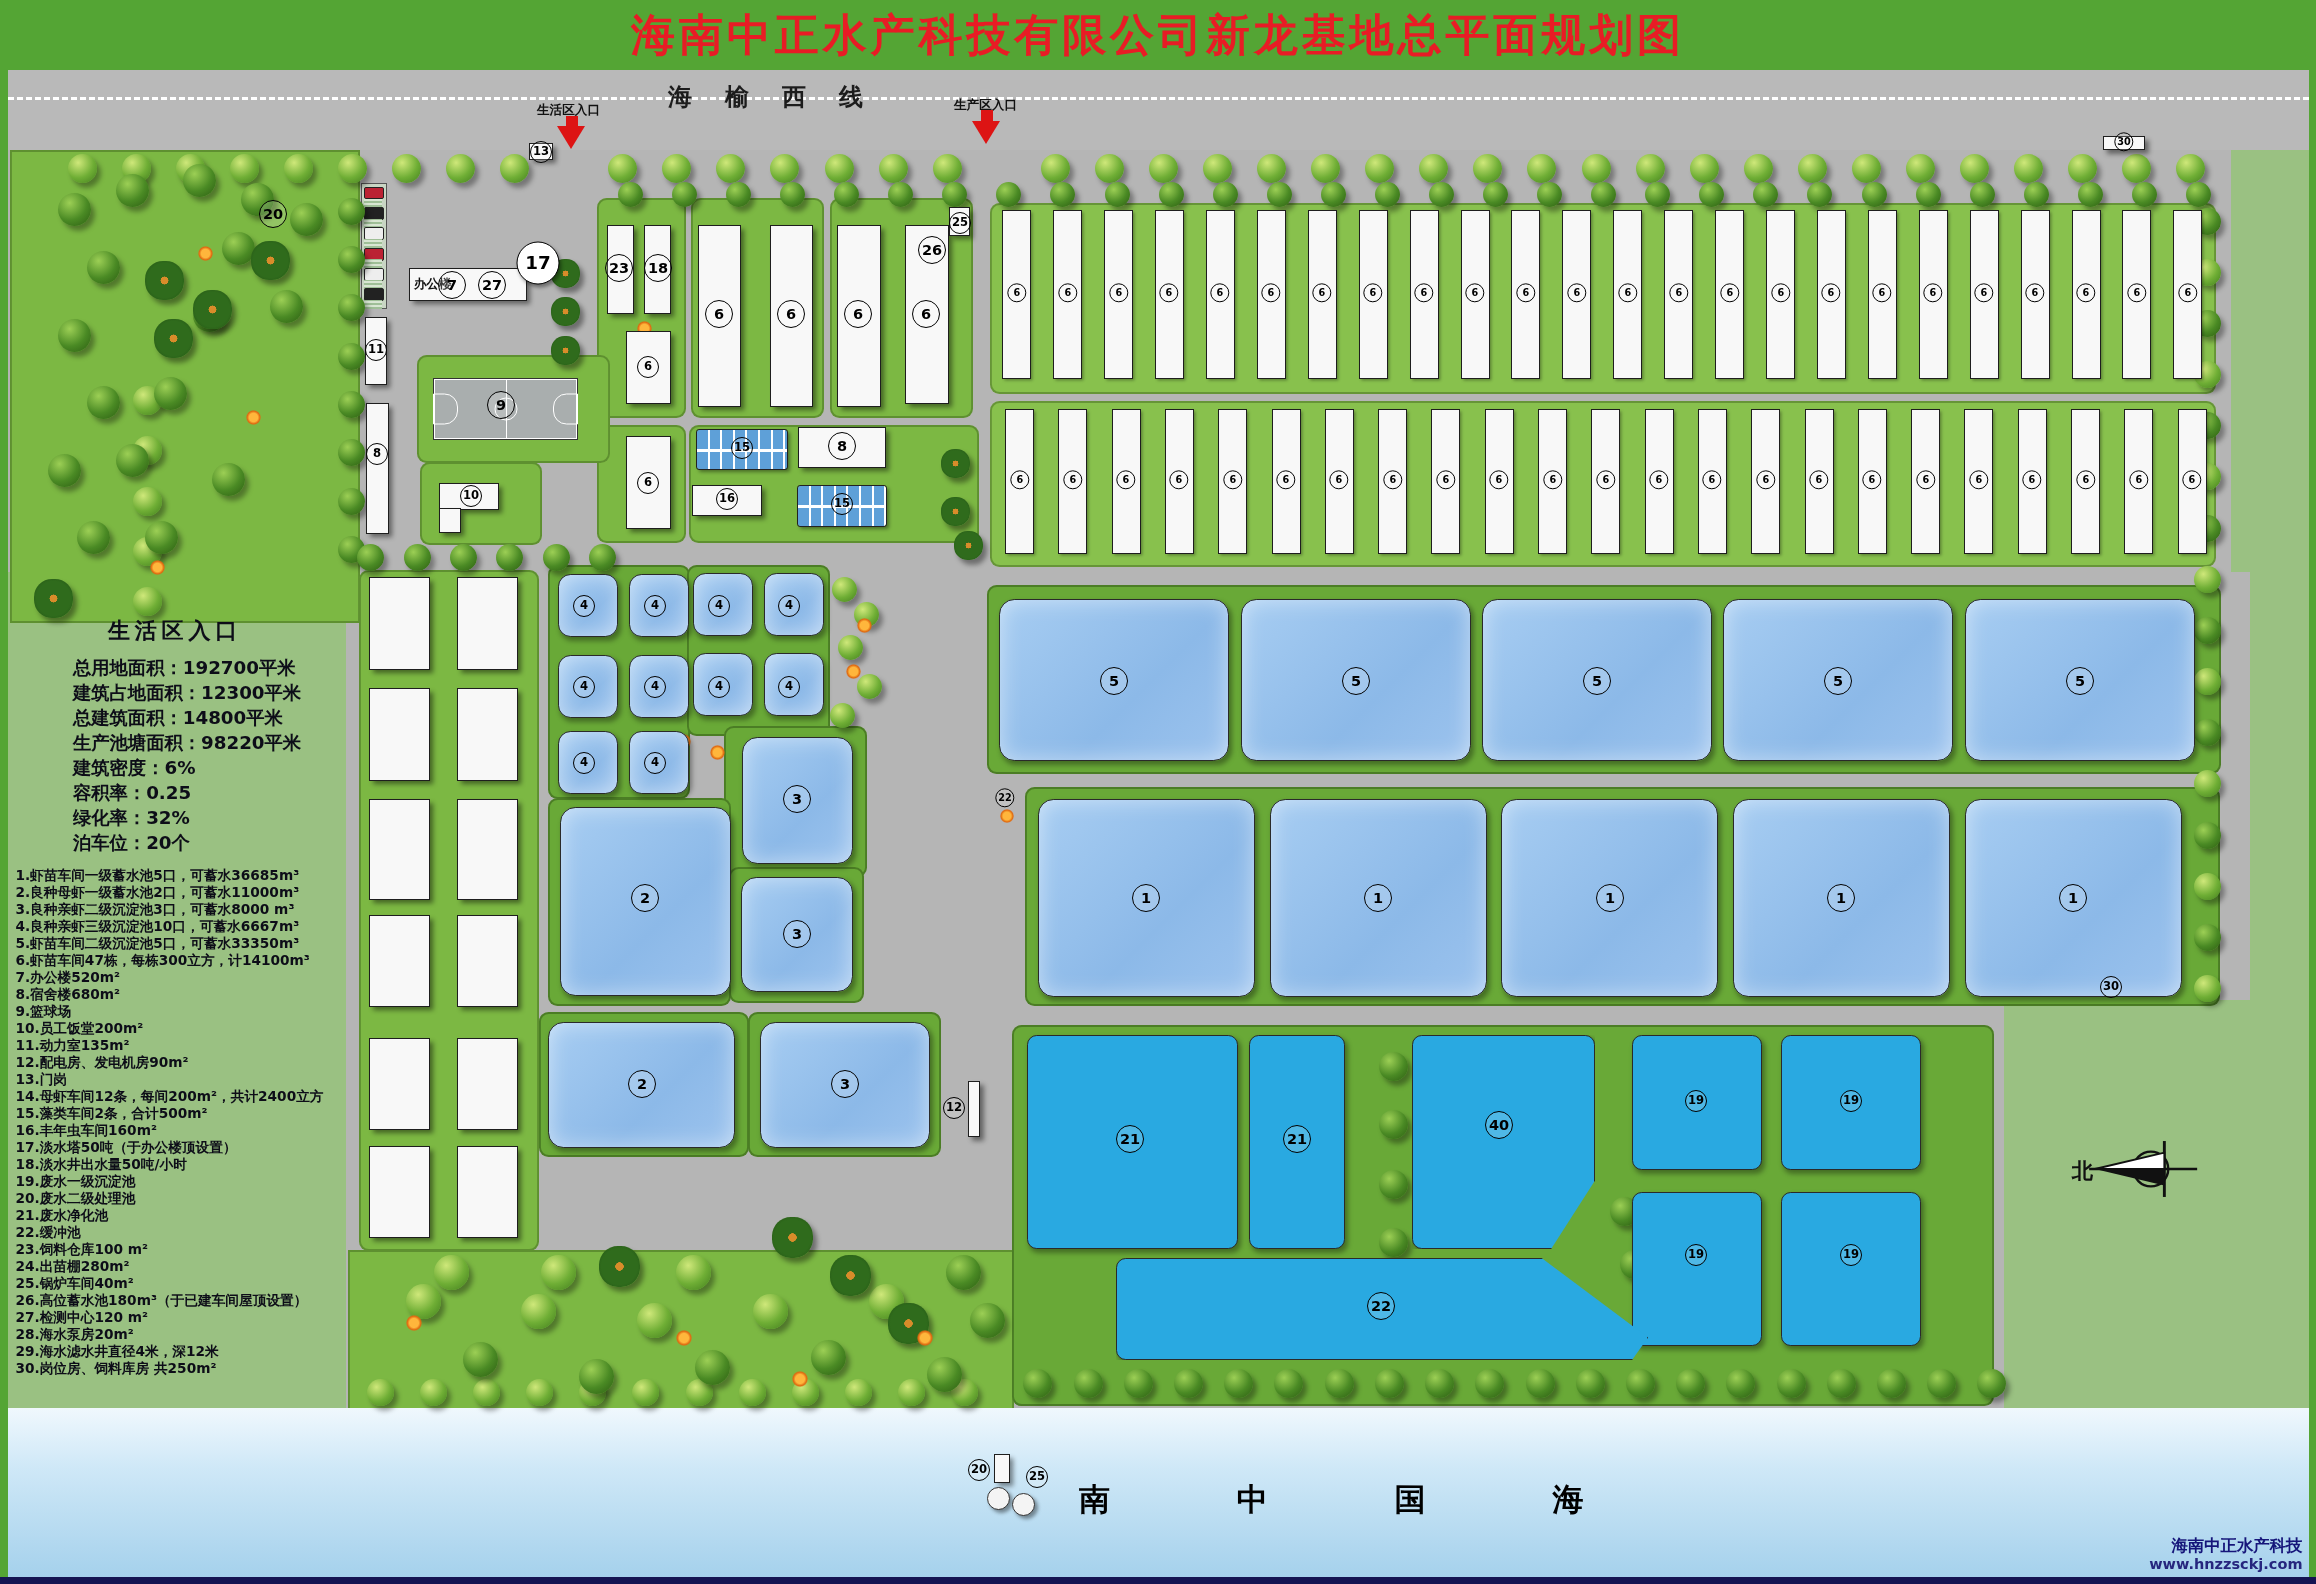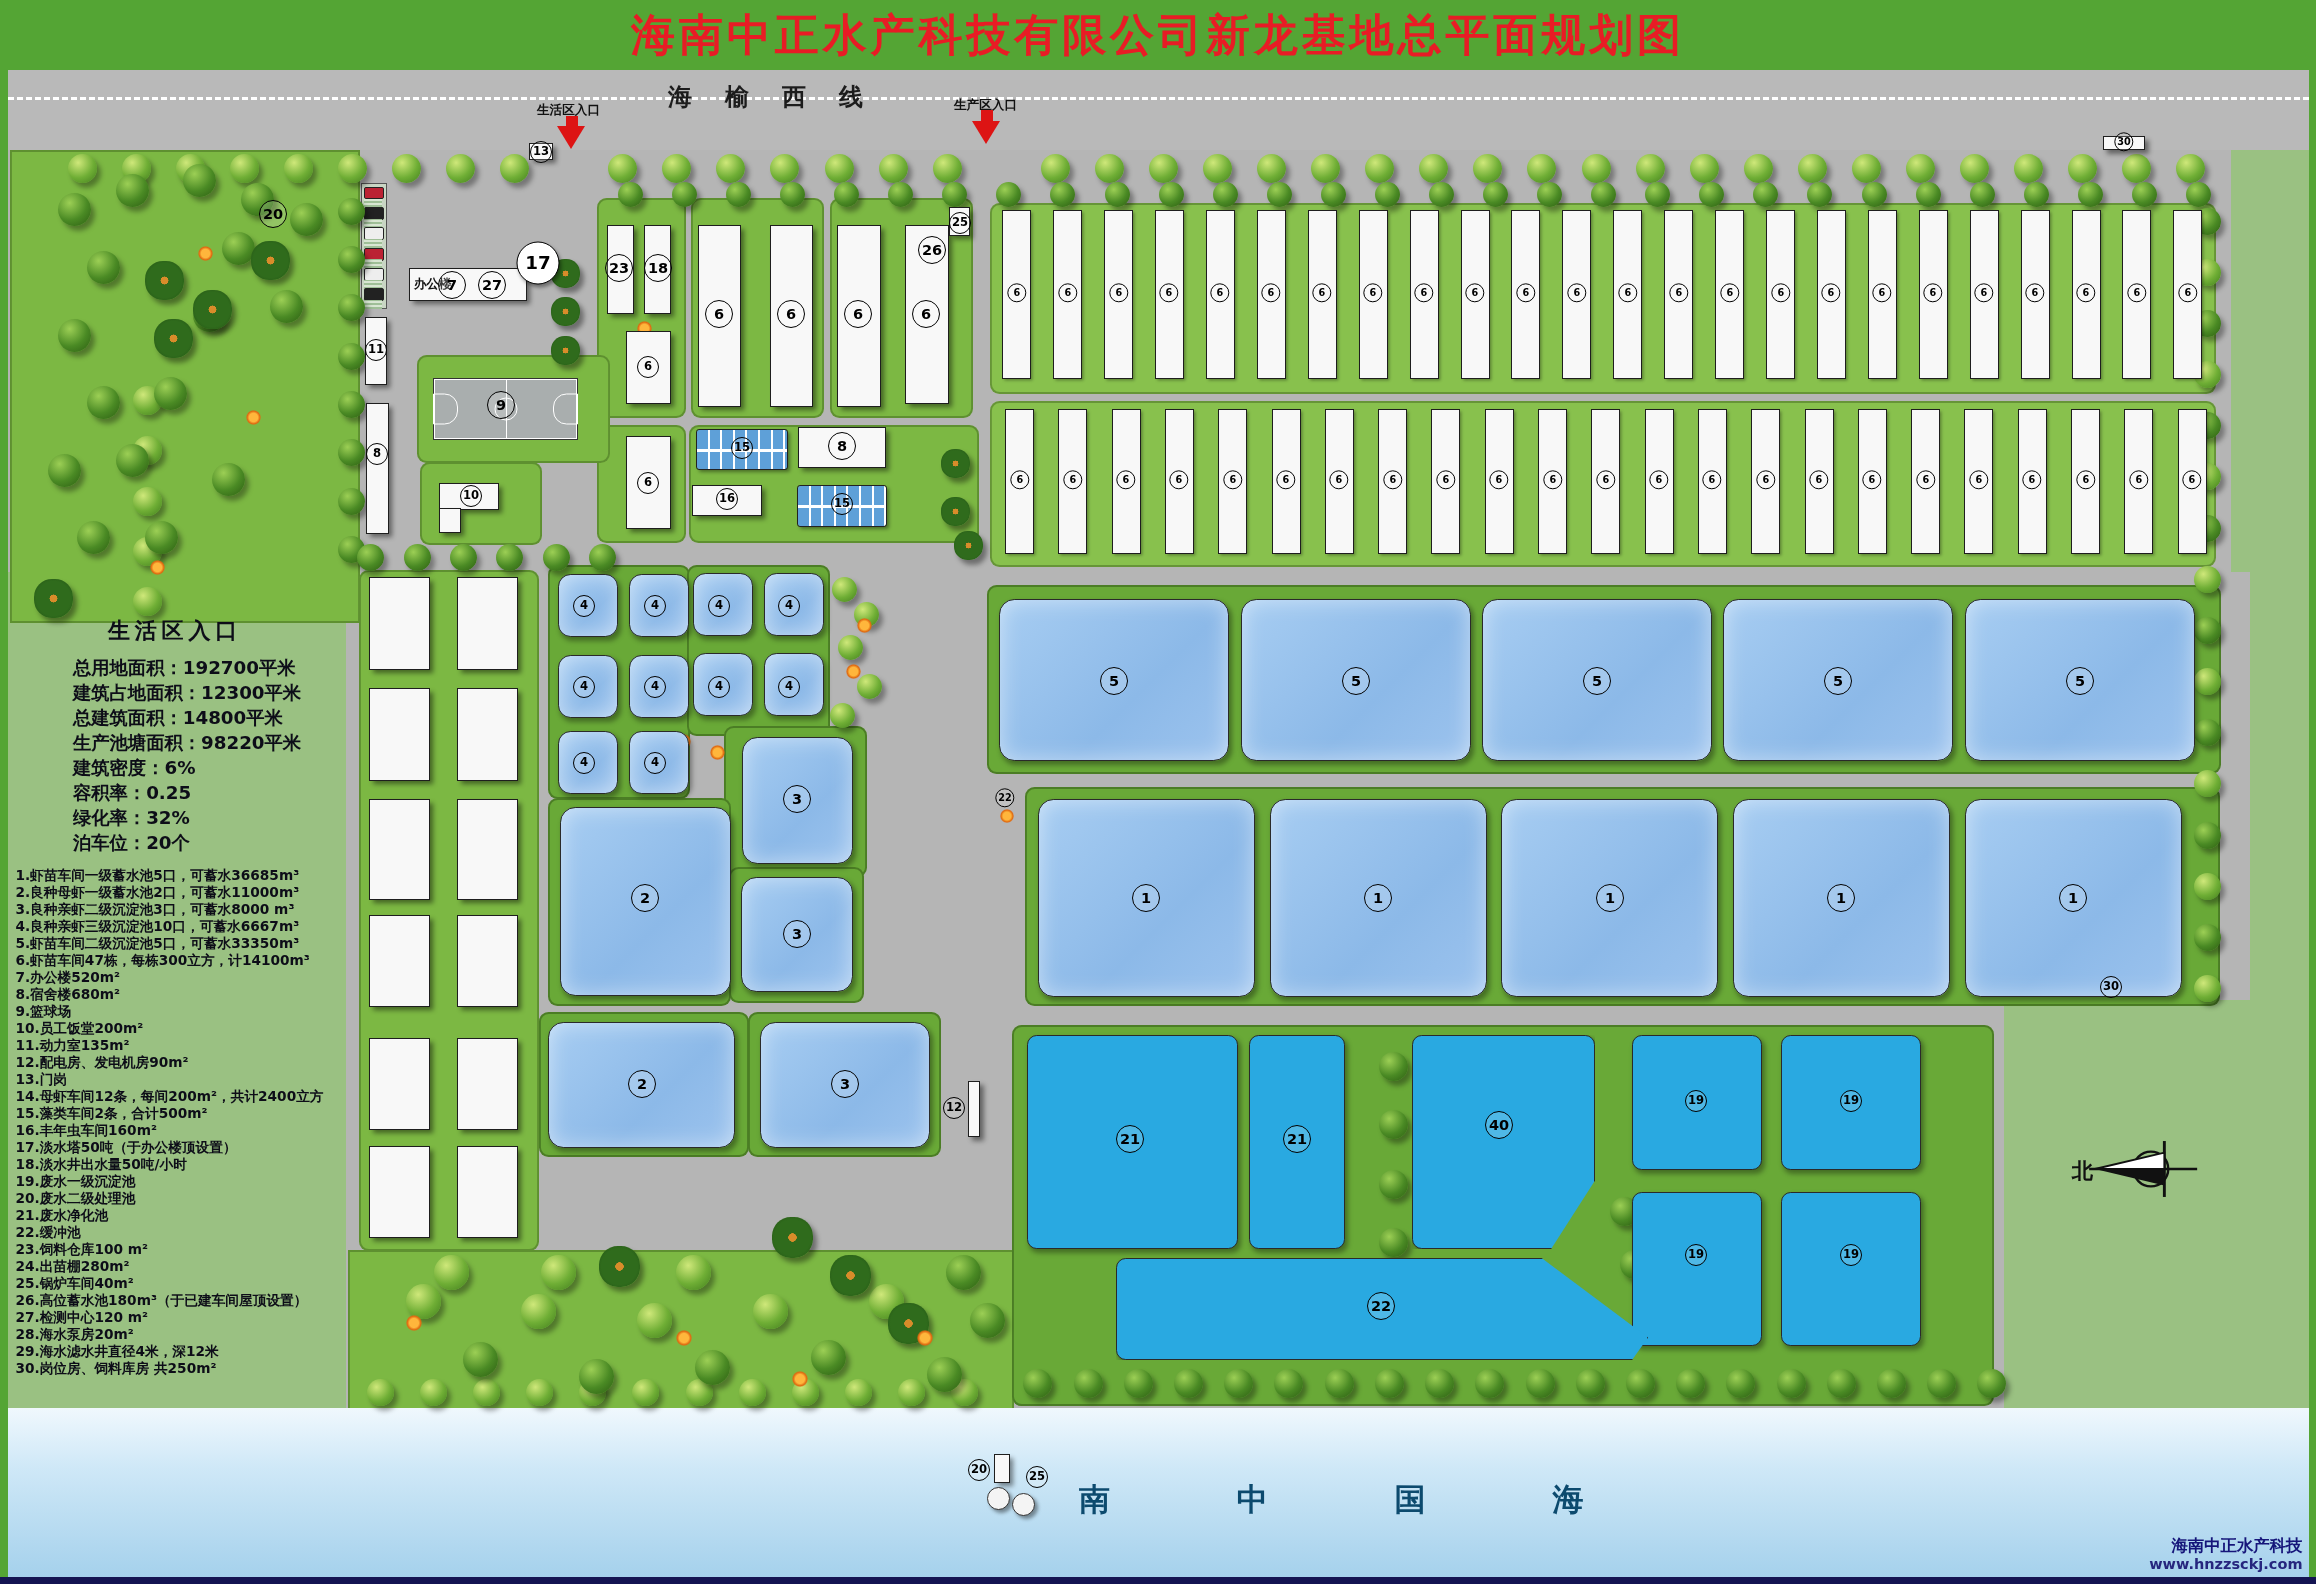--- a/index.html
+++ b/index.html
@@ -48,21 +48,21 @@
   
   .park-strip{background:#c9d6c4;border:1px solid #555;}
   .car{position:absolute;left:1.9px;width:18.3px;height:10.6px;border:1px solid #222;border-radius:1.9px;}
   .pcell{position:absolute;left:1.9px;width:18.3px;height:8.7px;background:repeating-linear-gradient(0deg,#9fbf97 0 1.9px,#d8e6d2 1.9px 3.9px);}
   
   .ind-title{font-size:22px;font-weight:bold;letter-spacing:4.8px;color:#0d0d18;}
   .ind-lines{font-size:18.3px;font-weight:bold;color:#0d0d18;line-height:25px;white-space:pre;}
   .legend-lines{font-size:13.7px;font-weight:bold;color:#0d0d18;line-height:17px;white-space:pre;}
   .office-label{font-size:12.6px;font-weight:bold;color:#111;}
   .sea{left:0;top:1408px;width:2316px;height:169px;background:linear-gradient(180deg,#f0f8fd 0%,#cfe8f7 35%,#a5d1ec 100%);}
-  .sea-name{font-size:31px;font-weight:bold;letter-spacing:58px;color:#0c4a6e;white-space:nowrap;}
+  .sea-name{font-size:31px;font-weight:bold;letter-spacing:58px;color:#000000;white-space:nowrap;}
   .brand{color:#15157a;font-weight:bold;text-align:right;line-height:18.3px;}
   .brand .co{font-size:16.4px;}
   .brand .url{font-size:14.5px;color:#26267e;}
   .well{background:#f4f4f4;border:1px solid #333;border-radius:50%;box-shadow:2.9px 2.9px 3.9px rgba(0,0,0,.4);}
 </style>
 </head>
 <body>
 
 <div id="canvas">
 

